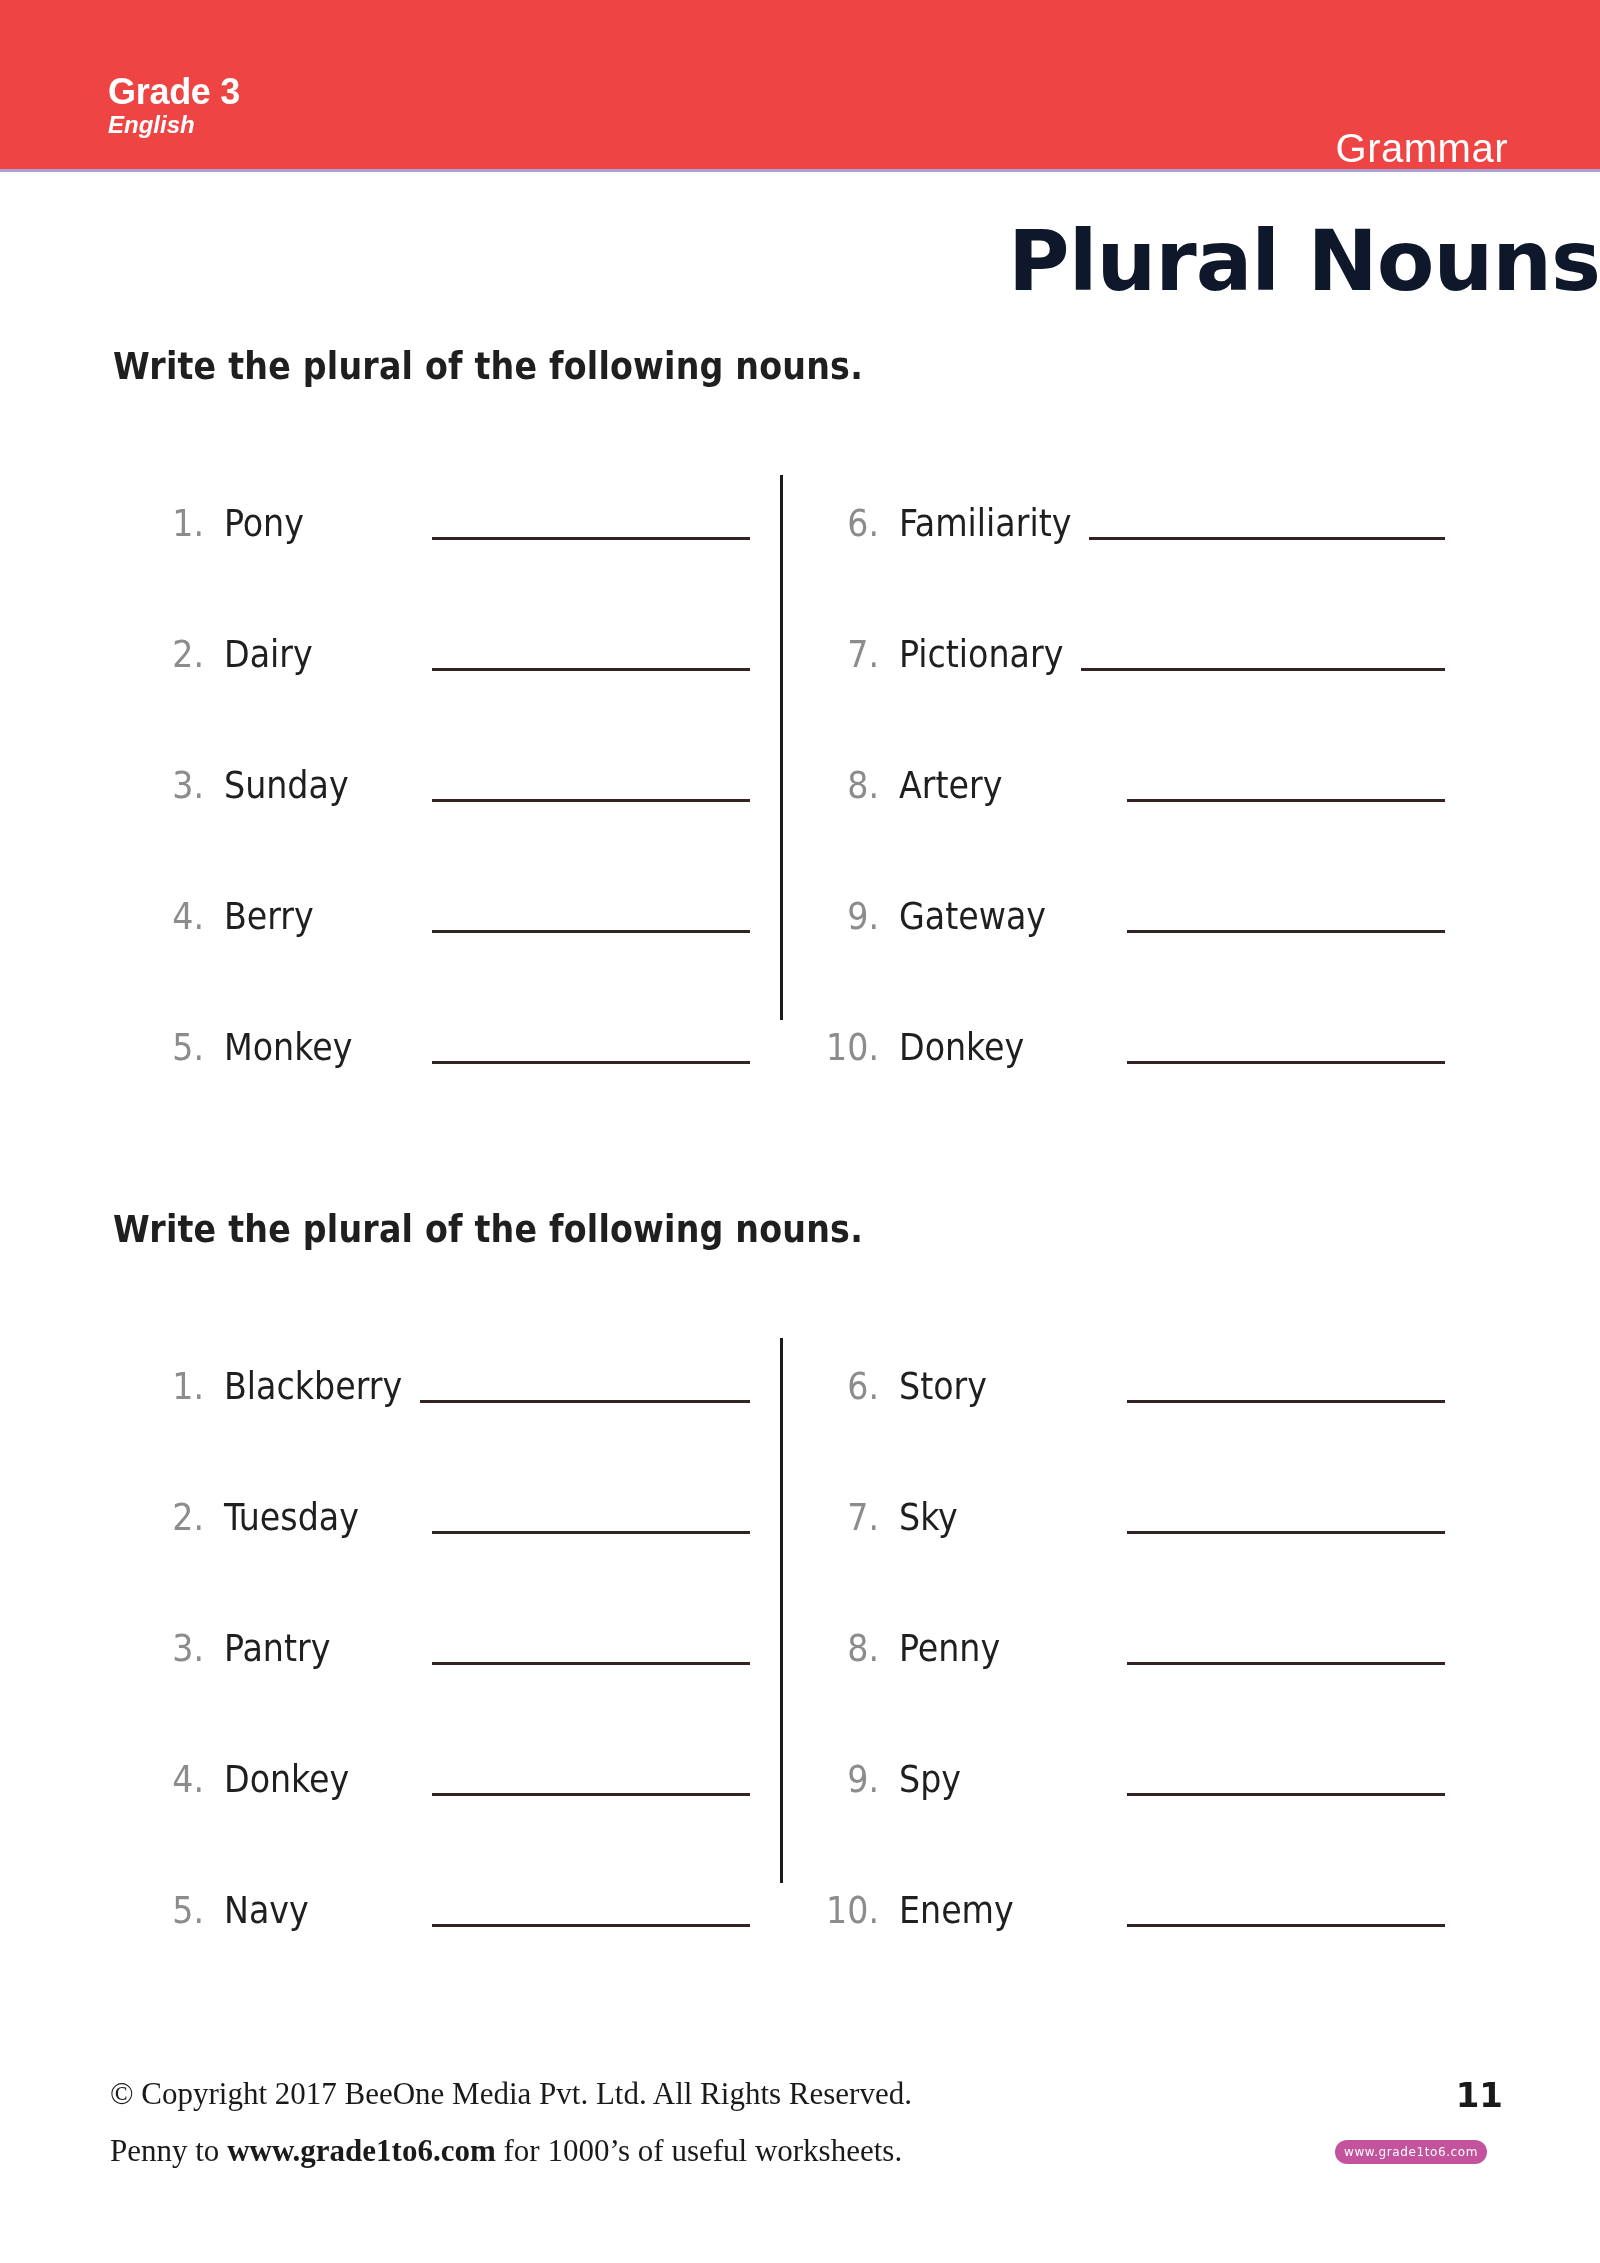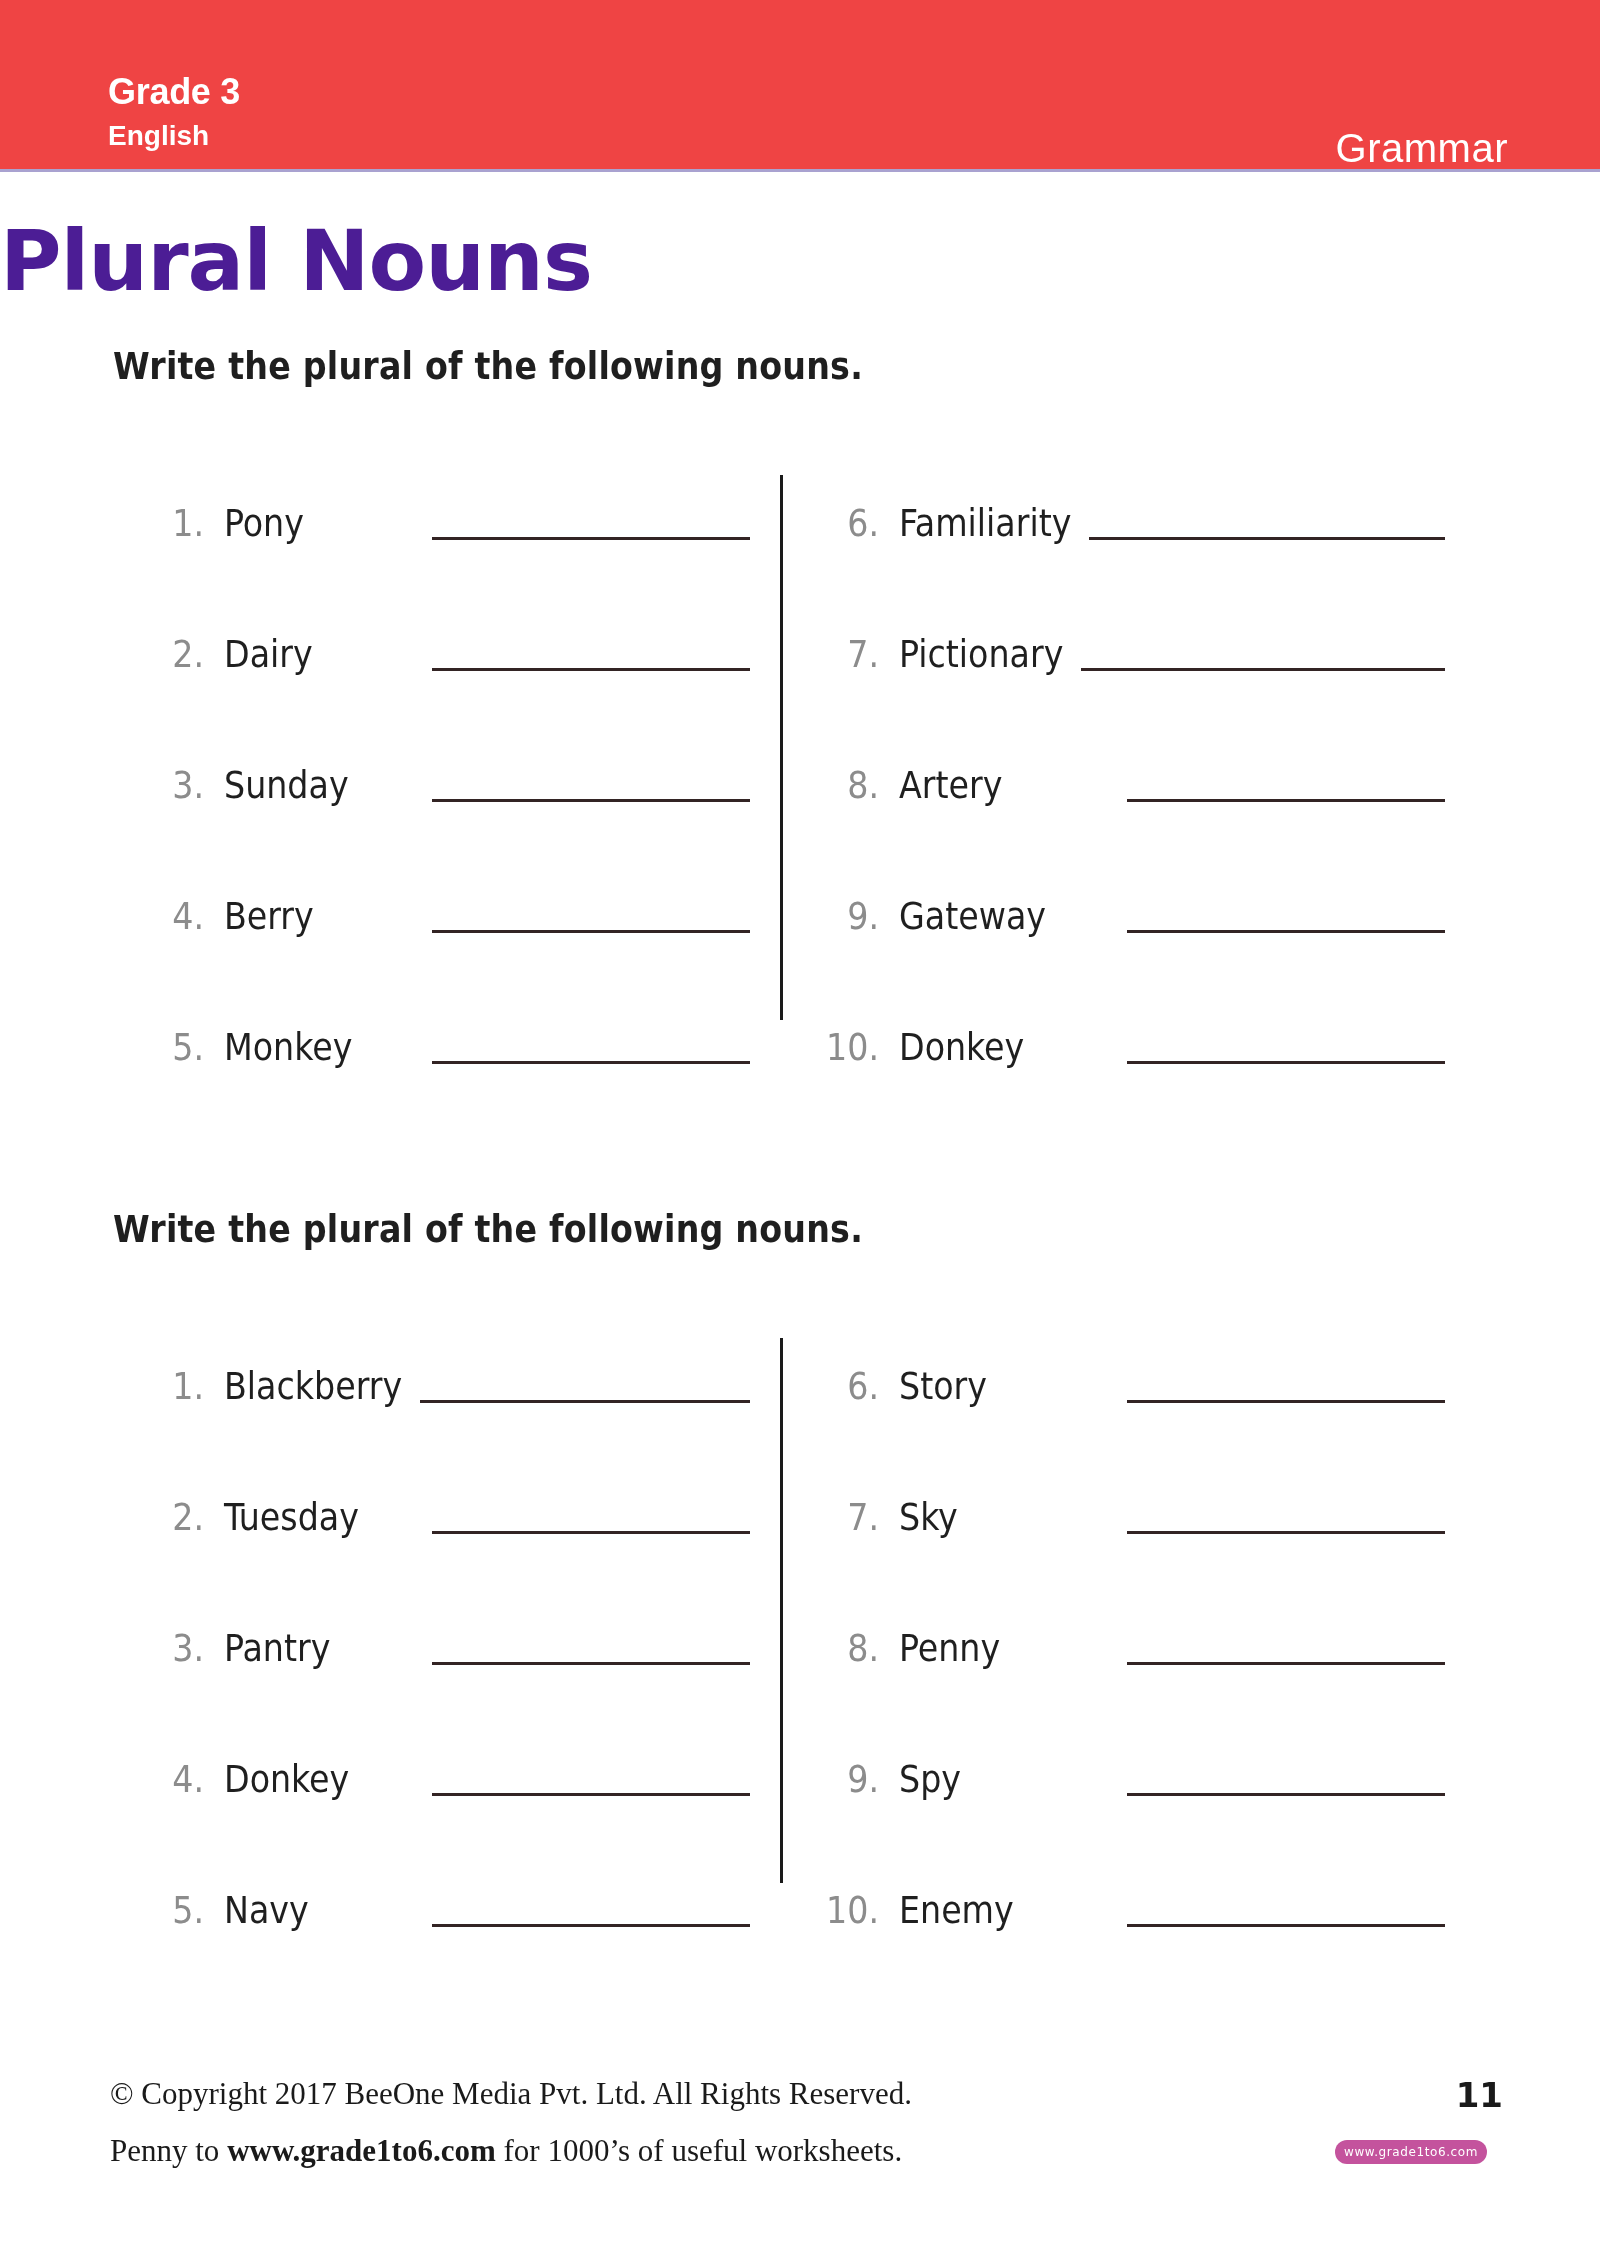--- a/index.html
+++ b/index.html
@@ -33,45 +33,46 @@
   }
   .grade-line {
     color: #ffffff;
     font-size: 36px;
     font-weight: bold;
     letter-spacing: -0.3px;
     display: block;
   }
   .subject-line {
     color: #ffffff;
-    font-size: 28px;
+    font-size: 24px;
     font-weight: bold;
     display: block;
-    margin-top: 12px;
+    margin-top: 3px;
+    font-style: italic;
   }
   .header-right {
     position: absolute;
     right: 92px;
     top: 126px;
     color: #ffffff;
     font-size: 40px;
     font-weight: 300;
     letter-spacing: 0.5px;
   }
 
   
   .page-title {
     position: absolute;
     top: 212px;
     left: 0;
     width: 1600px;
-    text-align: left;
+    text-align: right;
     font-size: 84px;
     font-weight: bold;
-    color: #4c1d95;
+    color: #0f172a;
     letter-spacing: -1px;
     font-family: "DejaVu Sans", sans-serif;
   }
 
   
   .exercise {
     position: absolute;
     left: 0;
     width: 1600px;
   }

